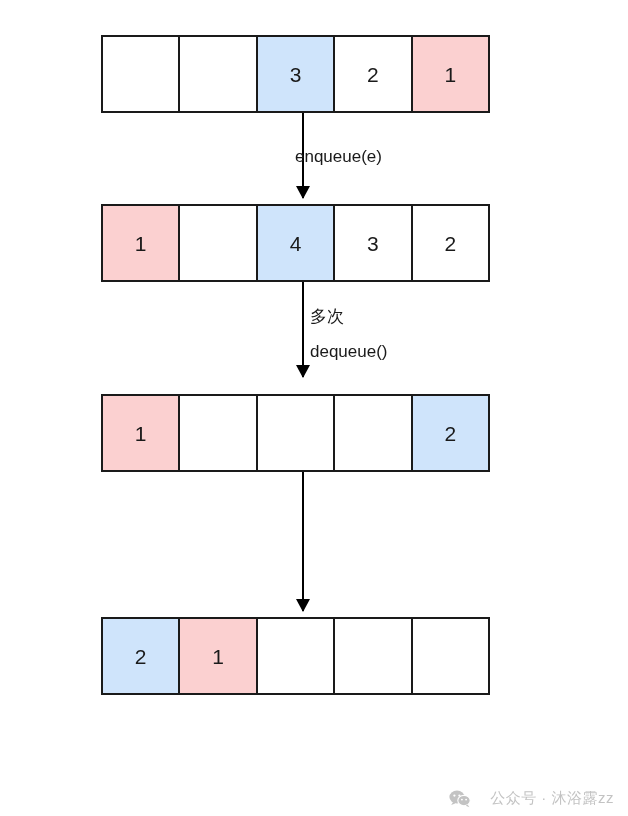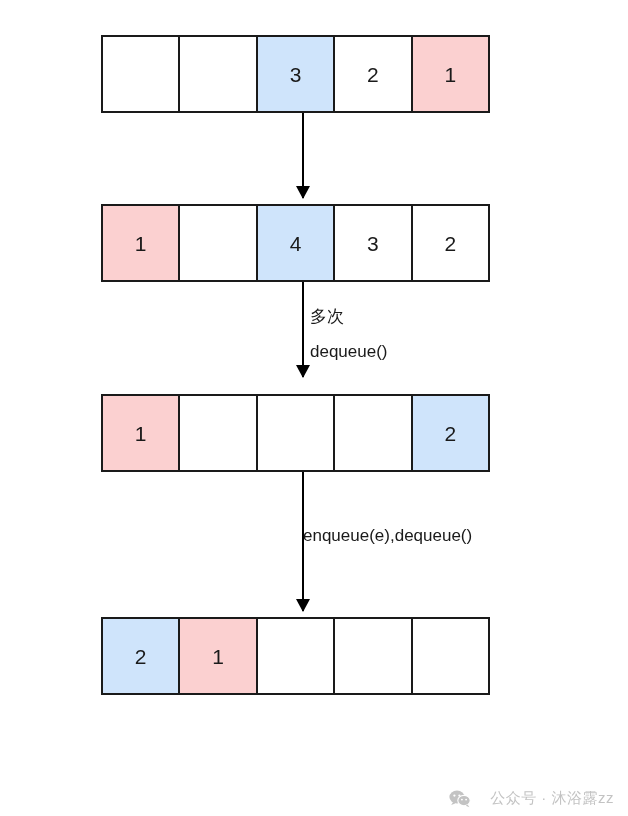--- a/index.html
+++ b/index.html
@@ -97,20 +97,21 @@
     <div class="cell white"></div>
     <div class="cell white"></div>
     <div class="cell blue">3</div>
     <div class="cell white">2</div>
     <div class="cell pink">1</div>
   </div>
 
   <div class="arrow" style="top:113px; height:85px;">
     <div class="head"></div>
   </div>
+  <div class="arrow-label" style="left:295px; top:145px;">enqueue(e)</div>
 
   <div class="queue-row" style="top:204px;">
     <div class="cell pink">1</div>
     <div class="cell white"></div>
     <div class="cell blue">4</div>
     <div class="cell white">3</div>
     <div class="cell white">2</div>
   </div>
 
   <div class="arrow" style="top:282px; height:95px;">
@@ -123,21 +124,20 @@
     <div class="cell pink">1</div>
     <div class="cell white"></div>
     <div class="cell white"></div>
     <div class="cell white"></div>
     <div class="cell blue">2</div>
   </div>
 
   <div class="arrow" style="top:472px; height:139px;">
     <div class="head"></div>
   </div>
-  <div class="arrow-label" style="left:303px; top:524px;">enqueue(e),dequeue()</div>
 
   <div class="queue-row" style="top:617px;">
     <div class="cell blue">2</div>
     <div class="cell pink">1</div>
     <div class="cell white"></div>
     <div class="cell white"></div>
     <div class="cell white"></div>
   </div>
 
   <div class="watermark">

